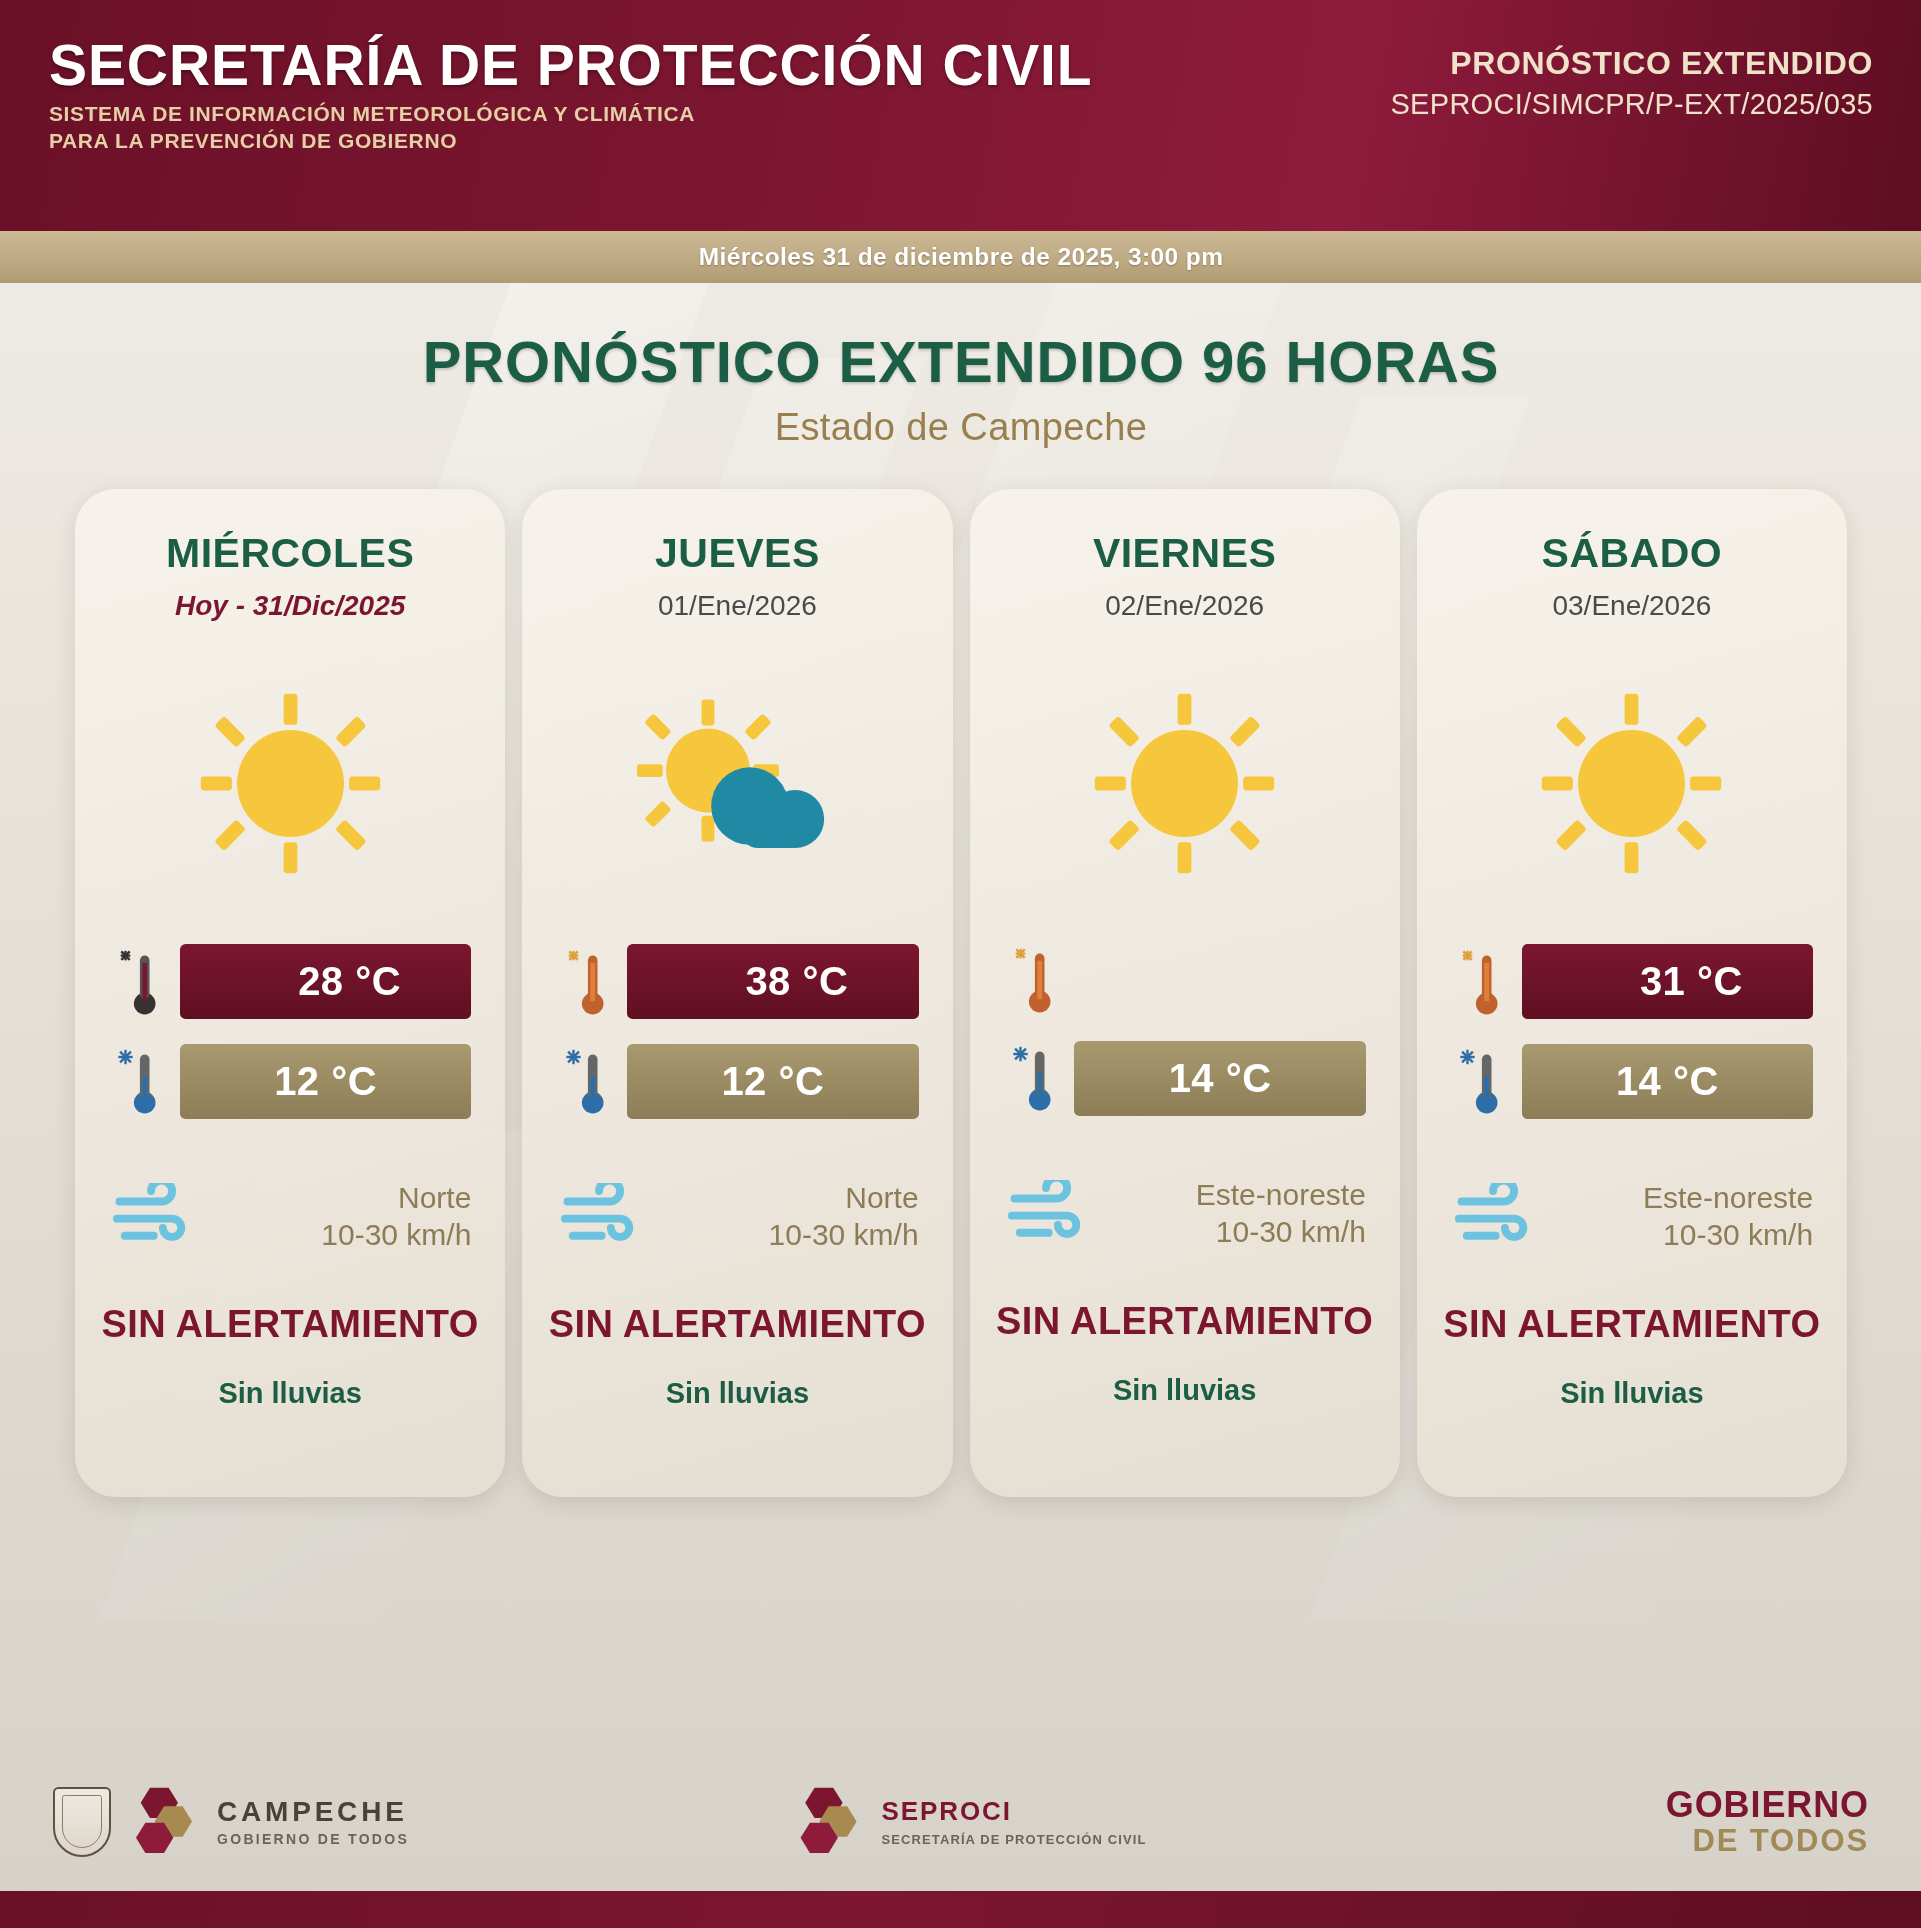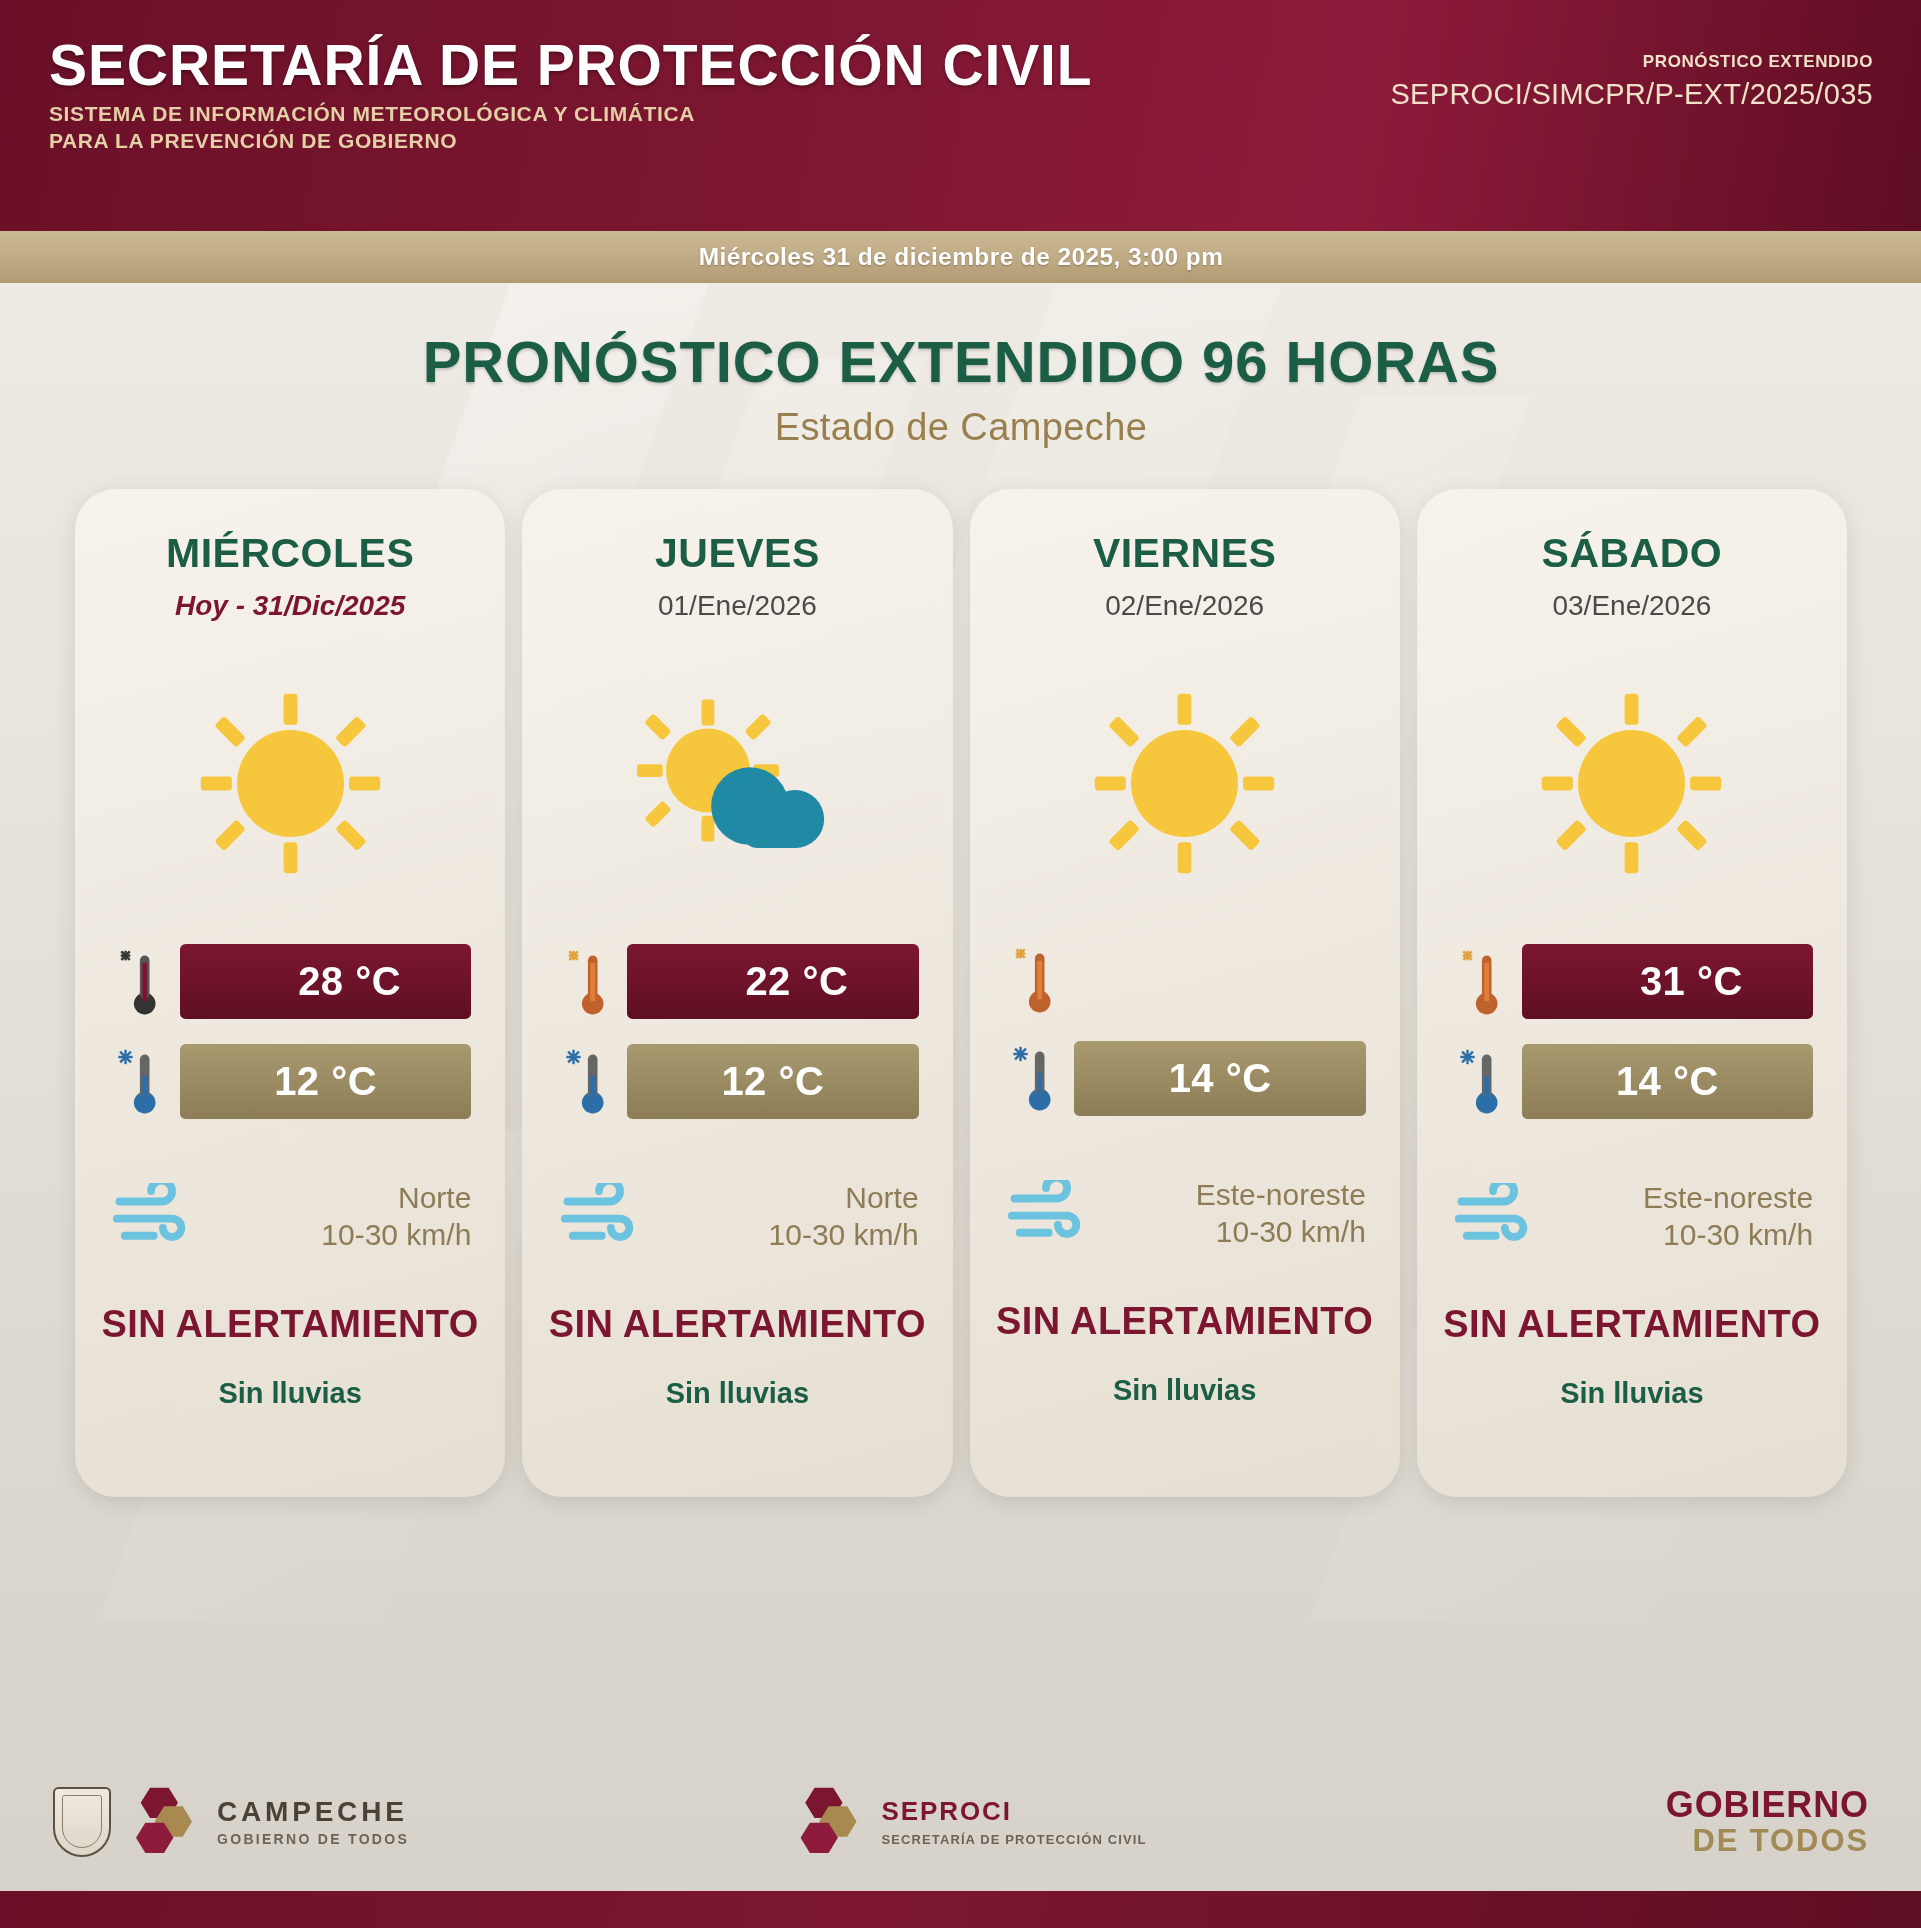--- a/index.html
+++ b/index.html
@@ -42,21 +42,21 @@
     margin-top: 5.6px;
   }
   .header-sub2 { margin-top: 0; }
   .header-right {
     position: absolute;
     right: 49px;
     top: 45px;
     text-align: right;
     color: #efe2c8;
   }
-  .header-right .hr1 { font-size: 17px; font-weight: bold; letter-spacing: 0.6px; margin-top: 7px; }
+  .header-right .hr1 { font-size: 32px; font-weight: bold; letter-spacing: 0.6px; }
   .header-right .hr2 { font-size: 29px; font-weight: normal; letter-spacing: 0.3px; margin-top: 5.6px; }
 
   
   .datebar {
     height: 52px;
     background: linear-gradient(180deg,#cbb994 0%,#bda882 60%,#b09a72 100%);
     display: flex;
     align-items: center;
     justify-content: center;
     color: #ffffff;
@@ -398,21 +398,21 @@
               <rect x="22" y="8" width="8" height="36" rx="4" fill="#c0622e"></rect>
               <rect x="24" y="14" width="4" height="32" fill="#e07f3c"></rect>
               <g stroke="#e0a03c" stroke-width="2">
                 <line x1="6" y1="8" x2="14" y2="8"></line>
                 <line x1="10" y1="4" x2="10" y2="12"></line>
                 <line x1="6.5" y1="4.5" x2="13.5" y2="11.5"></line>
                 <line x1="13.5" y1="4.5" x2="6.5" y2="11.5"></line>
               </g>
             </svg>
           </div>
-          <div class="temp-pill max">22 °C</div>
+          <div class="temp-pill max">38 °C</div>
         </div>
 
         <div class="temp-row">
           <div class="thermo">
             <svg width="49" height="72" viewBox="0 0 40 60">
               <circle cx="26" cy="48" r="9" fill="#2b6ea8"></circle>
               <rect x="22" y="8" width="8" height="36" rx="4" fill="#666"></rect>
               <rect x="24" y="26" width="4" height="20" fill="#2b6ea8"></rect>
               <g stroke="#2b6ea8" stroke-width="2">
                 <line x1="4" y1="10" x2="16" y2="10"></line>

